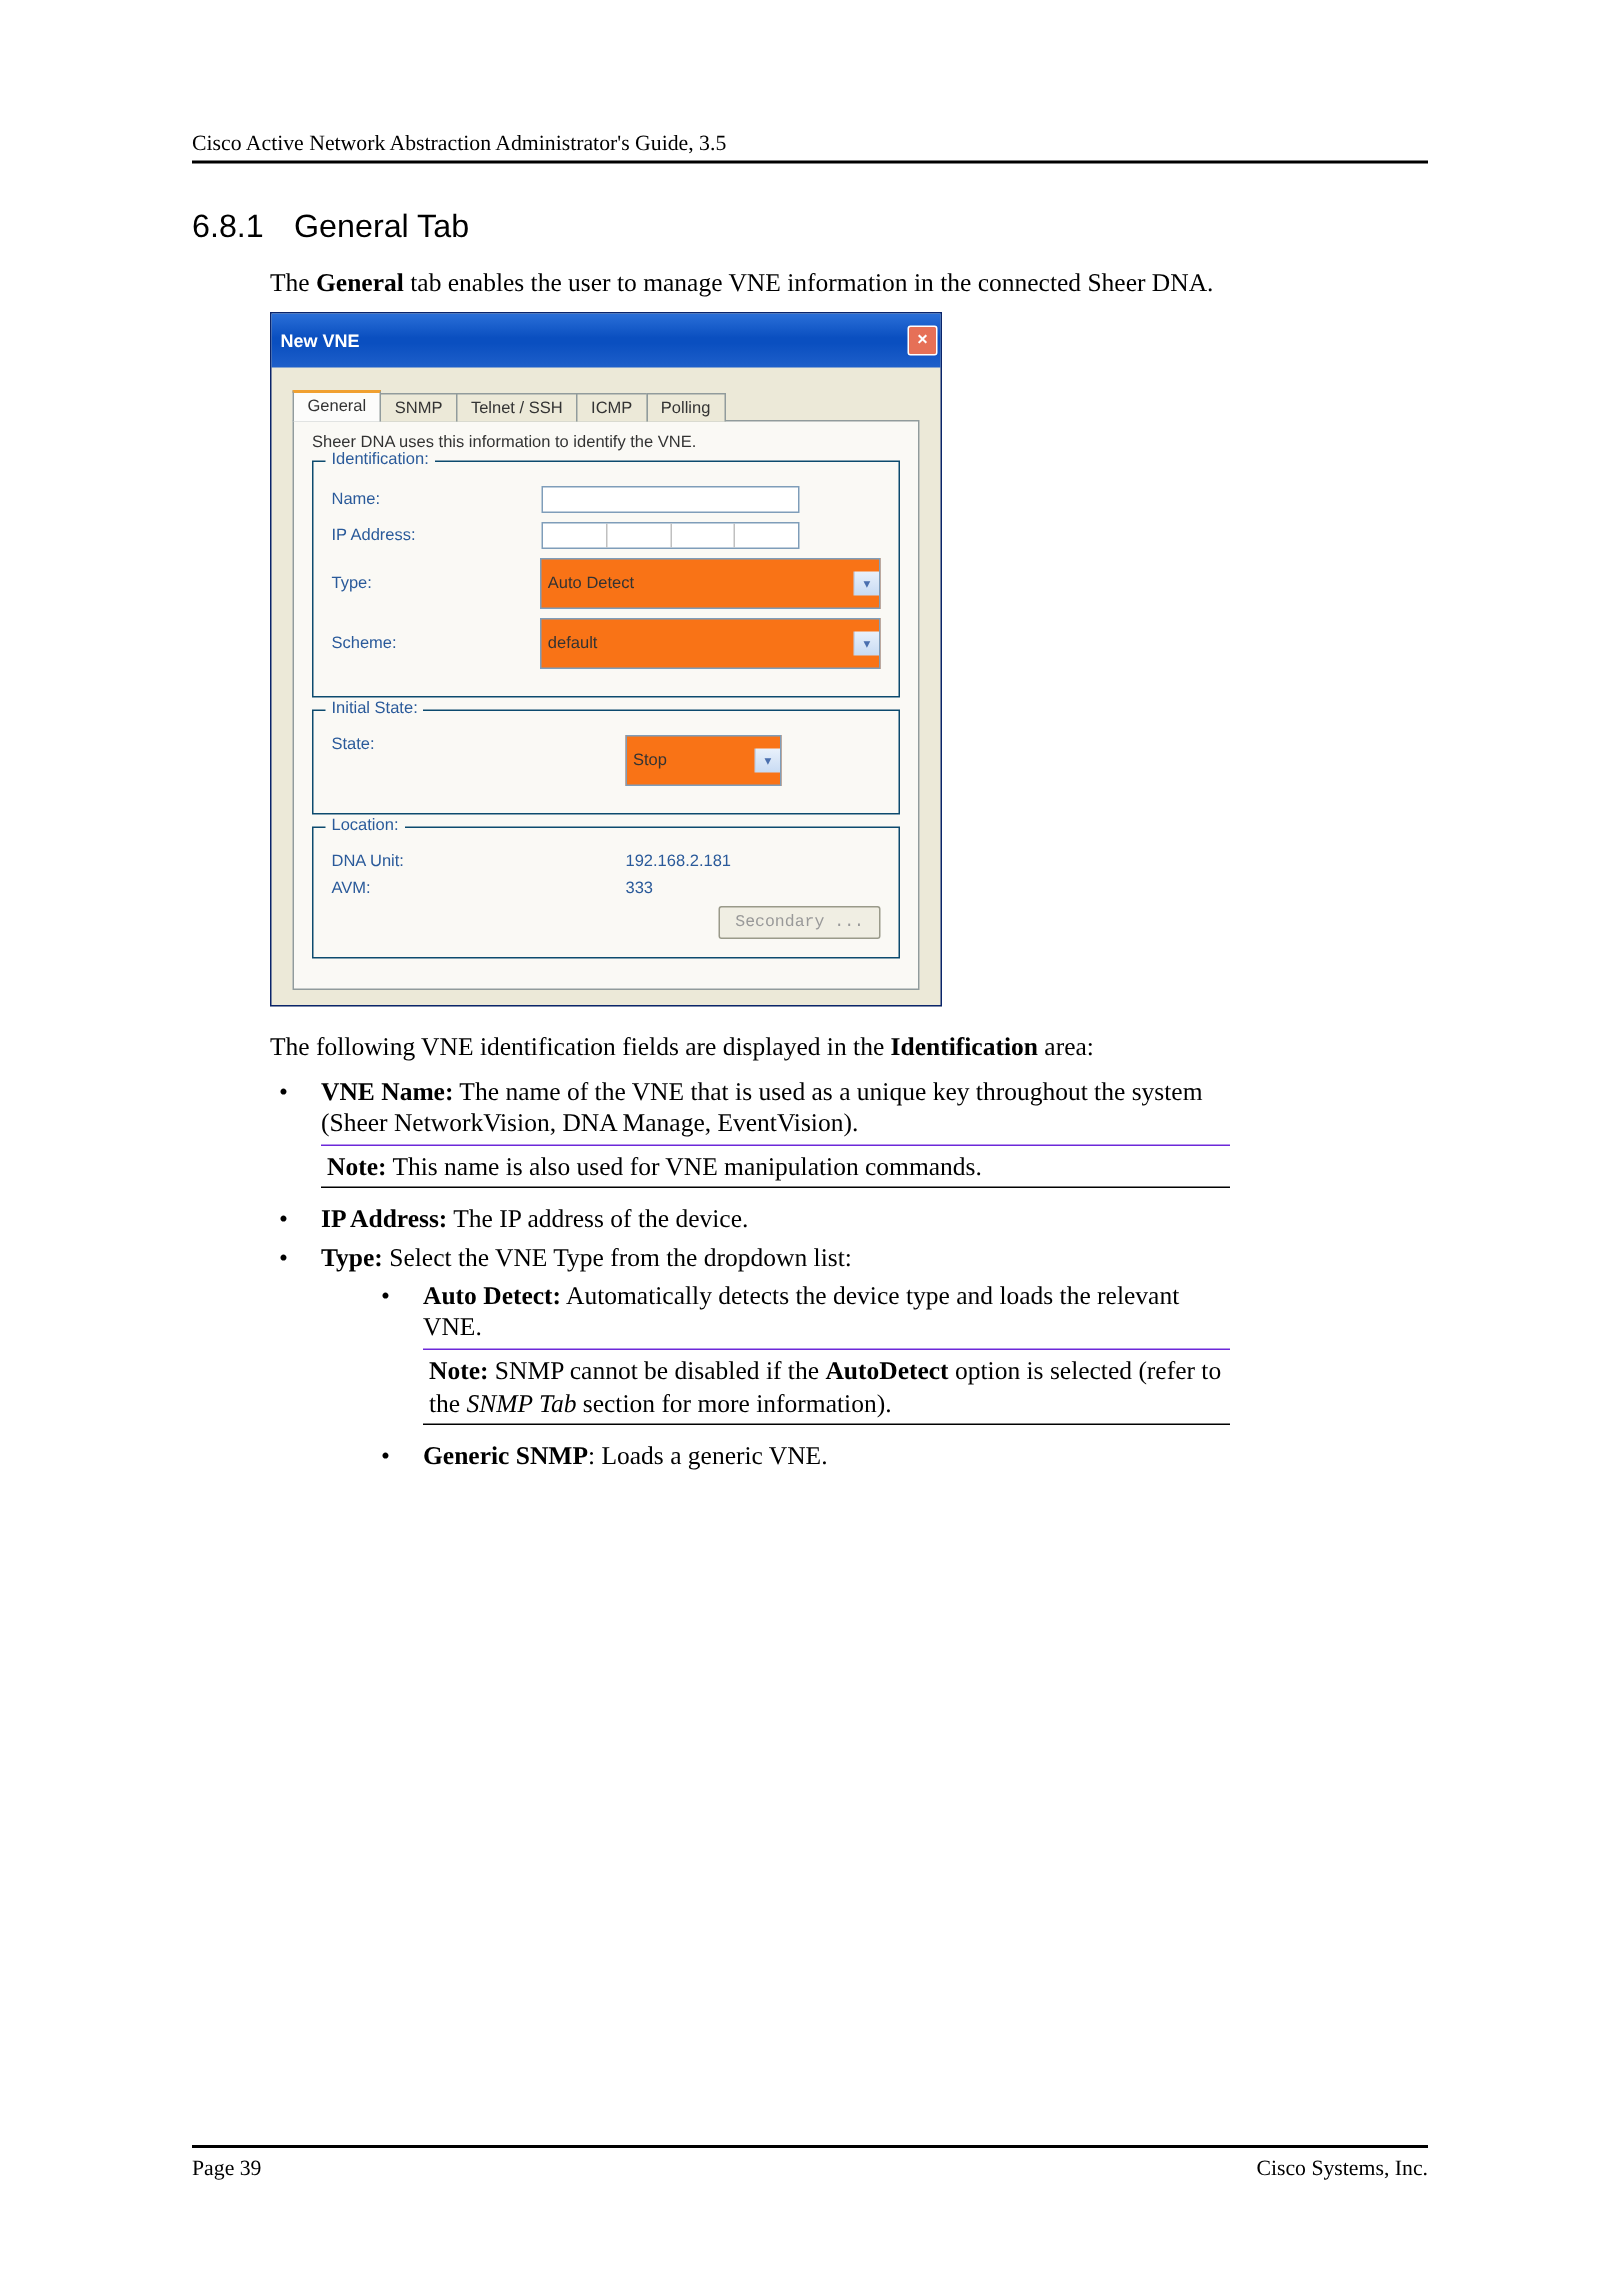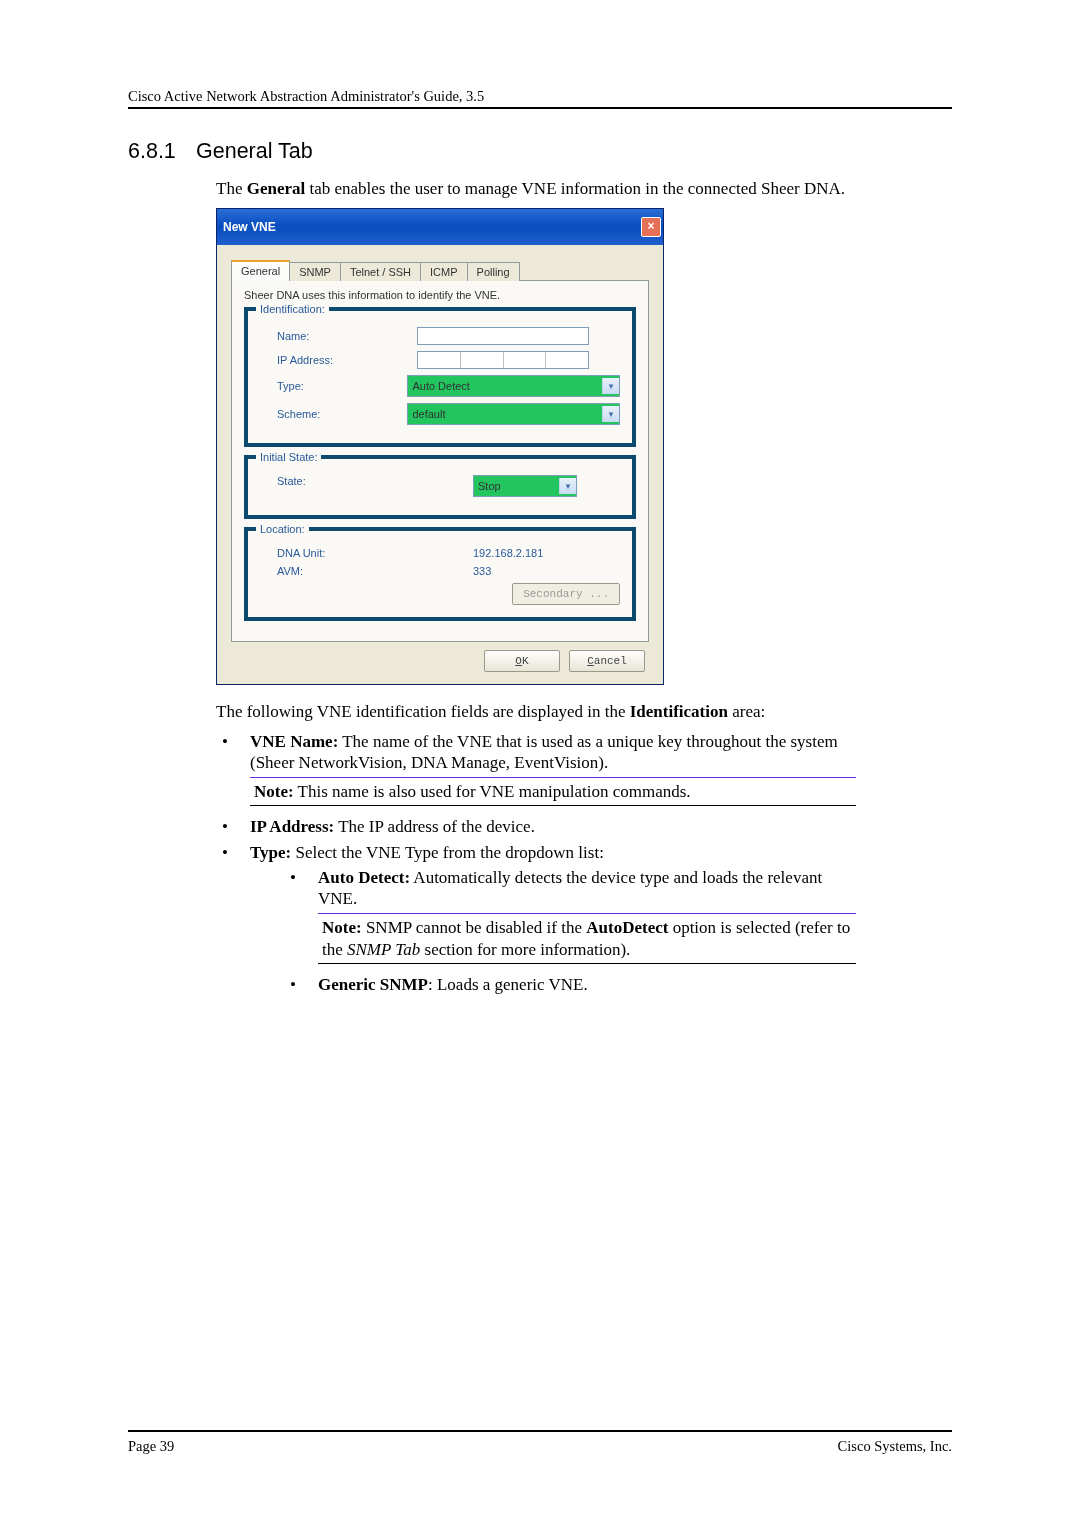--- a/index.html
+++ b/index.html
@@ -2,21 +2,21 @@
 <html><head>
 <meta charset="utf-8">
 <style>
 body{margin:0;background:#fff;font-family:"Times New Roman",Times,serif;color:#000;font-size:17px}
 .page{width:1080px;height:1527px;margin:0 auto;padding:88px 128px 0 128px;box-sizing:border-box;position:relative}
 .running-header{font-size:14.5px;margin-bottom:2px}
 .hr-line{border:none;border-top:2px solid #000;margin:0 0 30px 0}
 .hr-line-foot{border:none;border-top:2.5px solid #000;margin:0}
 .section-heading{font-family:Arial,Helvetica,sans-serif;font-weight:normal;font-size:21.5px;margin:0 0 14px 0}
 .section-heading .num{display:inline-block;width:68px}
-.body-indent{margin-left:88px;width:640px}
+.body-indent{margin-left:52px;width:640px}
 .para{line-height:1.28;margin:0 0 8px 0}
 .bold{font-weight:bold}
 .italic{font-style:italic}
 .note-box{border-top:1px solid #6d28d9;border-bottom:1px solid #000;padding:3px 4px;margin:4px 0 6px 0;line-height:1.25}
 .bullet-l1{display:flex;margin:4px 0;line-height:1.25}
 .bullet-l1 .dot{width:28px;flex:0 0 28px;text-align:left;padding-left:6px}
 .bullet-l1 .ct{flex:1}
 .bullet-l2-wrap{margin-left:34px}
 .bullet-l2{display:flex;margin:4px 0;line-height:1.25}
 .bullet-l2 .dot{width:28px;flex:0 0 28px;text-align:left;padding-left:6px}
@@ -27,30 +27,30 @@
 .dialog{width:446px;border:1px solid #0a246a;font-family:Tahoma,Arial,sans-serif;font-size:11px;background:#ece9d8;margin:4px 0 16px 0}
 .titlebar{background:linear-gradient(to bottom,#2a6fd8 0%,#0a4fc0 45%,#0a4fc0 55%,#1e5fca 100%);color:#fff;height:36px;display:flex;align-items:center;justify-content:space-between;padding:0 2px 0 6px}
 .titlebar-title{font-weight:bold;font-size:12px}
 .close-btn{width:18px;height:18px;line-height:16px;text-align:center;background:#e67057;border:1px solid #fff;border-radius:2px;color:#fff;font-weight:bold;font-size:12px;cursor:default}
 .dlg-body{padding:14px 14px 10px 14px}
 .tabs{display:flex;align-items:flex-end;height:22px;margin-bottom:-1px}
 .tab{border:1px solid #919b9c;border-bottom:none;background:#ece9d8;padding:3px 9px 3px 9px;font-size:11px;margin-right:-1px;position:relative;color:#333}
 .tab.active{border-top:2px solid #f0a030;background:#fcfcfb;z-index:2;padding-bottom:4px}
 .tab-panel{border:1px solid #919b9c;background:#faf9f5;padding:8px 12px 12px 12px}
 .info-text{color:#333;font-size:11px;margin-bottom:2px}
-.fieldset{border:4px solid #0c4a6e;margin:6px 0 8px 0;padding:10px 12px 12px 29px;position:relative}
+.fieldset{border:1px solid #0c4a6e;margin:6px 0 8px 0;padding:10px 12px 12px 12px;position:relative}
 .fieldset .legend{position:absolute;top:-8px;left:8px;background:#faf9f5;padding:0 4px;color:#2a5a9a;font-size:11px}
 .form-row{display:flex;align-items:center;margin:6px 0}
 .form-row .lbl{width:140px;color:#2a5a9a;font-size:11px}
 .form-row .val{color:#2a5a9a;font-size:11px}
 .text-input{width:172px;height:18px;border:1px solid #7f9db9;background:#fff;box-sizing:border-box}
 .ip-input{display:flex;width:172px;height:18px;border:1px solid #7f9db9;background:#fff;box-sizing:border-box}
 .ip-seg{flex:1;border-right:1px solid #c0c0c0}
 .ip-seg:last-child{border-right:none}
-.combo{display:flex;width:228px;height:22px;border:1px solid #7f9db9;background:#22c55e;box-sizing:border-box;align-items:center}
+.combo{display:flex;width:228px;height:34px;border:1px solid #7f9db9;background:#f97316;box-sizing:border-box;align-items:center}
 .combo.short{width:104px}
 .combo .combo-text{flex:1;padding:0 4px;color:#333;font-size:11px}
 .combo .combo-arrow{width:16px;height:16px;border-left:1px solid #c3d4ea;background:linear-gradient(to bottom,#e9f1fb,#c8dbf3);display:flex;align-items:center;justify-content:center;color:#4a6fae;font-size:9px}
 .state-row{display:flex;align-items:flex-start;margin:6px 0}
 .state-row .lbl{width:140px;color:#2a5a9a;font-size:11px}
 .secondary-row{display:flex;justify-content:flex-end;margin-top:4px}
 .win-btn{min-width:76px;height:22px;border:1px solid #9a9a8a;background:linear-gradient(to bottom,#fefefe,#e8e5d6);font-family:Liberation Mono, monospace;font-size:11px;border-radius:2px;padding:0 10px;color:#444}
 .win-btn.disabled{color:#999;background:#f0eee3}
 .dlg-footer{text-align:right;padding:8px 4px 2px 4px}
 .dlg-footer .win-btn{margin-left:6px}
@@ -141,24 +141,20 @@
             <div class="form-row">
               <div class="lbl">AVM:</div>
               <div style="width:56px"></div>
               <div class="val">333</div>
             </div>
             <div class="secondary-row">
               <button class="win-btn disabled">Secondary ...</button>
             </div>
           </div>
         </div>
-        <div class="dlg-footer">
-          <button class="win-btn"><span class="underline-letter">O</span>K</button>
-          <button class="win-btn"><span class="underline-letter">C</span>ancel</button>
-        </div>
       </div>
     </div>
 
     <p class="para">
       <span>The following VNE identification fields are displayed in the </span><span class="bold">Identification</span><span> area:</span>
     </p>
 
     <div class="bullet-l1">
       <div class="dot">•</div>
       <div class="ct">

